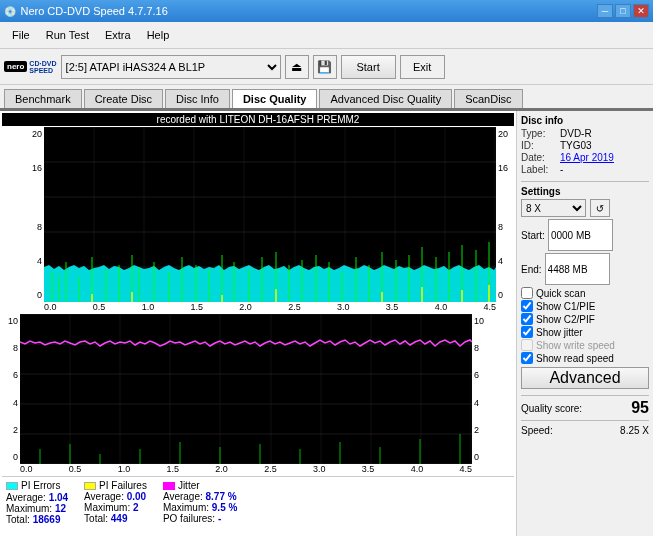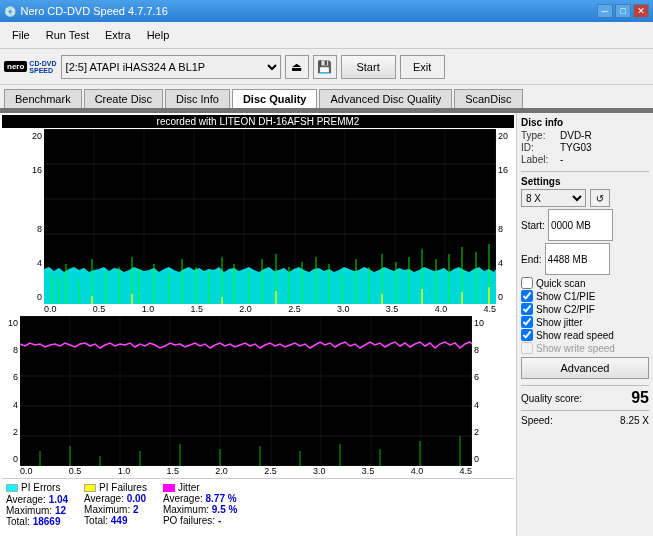--- a/index.html
+++ b/index.html
@@ -19,21 +19,21 @@
     
     
     .toolbar { background: #f0f0f0; height: 36px; display: flex; align-items: center; padding: 2px 4px; gap: 4px; border-bottom: 1px solid #ccc; }
     .drive-select { height: 24px; width: 220px; font-size: 11px; border: 1px solid #999; }
     .toolbar-btn { height: 24px; padding: 0 8px; font-size: 11px; border: 1px solid #999; background: #f0f0f0; cursor: pointer; display: flex; align-items: center; justify-content: center; }
     .toolbar-btn.start { background: linear-gradient(to bottom, #f8f8f8, #e0e0e0); min-width: 55px; }
     .toolbar-btn.exit { min-width: 45px; }
     .toolbar-icon { width: 24px; height: 24px; border: 1px solid #999; background: #f0f0f0; display: flex; align-items: center; justify-content: center; cursor: pointer; font-size: 12px; }
     
     
-    .tabs { display: flex; background: #f0f0f0; padding: 4px 4px 0; border-bottom: 5px solid #737373; gap: 2px; }
+    .tabs { display: flex; background: #f0f0f0; padding: 4px 4px 0; border-bottom: 3px solid #737373; gap: 2px; }
     .tab { padding: 3px 10px; border: 1px solid #999; border-bottom: none; background: #ddd; cursor: pointer; font-size: 11px; color: #000; }
     .tab.active { background: #fff; font-weight: bold; }
     
     
     .main { display: flex; background: #8b5cf6; height: calc(536px - 22px - 20px - 36px - 26px); }
     
     
     .chart-area { flex: 1; padding: 2px; background: white; position: relative; }
     .chart-title { font-size: 10px; text-align: center; color: white; background: #000; padding: 1px; }
     
@@ -44,21 +44,21 @@
     .info-row { display: flex; gap: 4px; margin-bottom: 1px; }
     .info-label { color: #333; min-width: 35px; }
     .info-value { color: #000; }
     .info-value.link { color: #0000ff; text-decoration: underline; cursor: pointer; }
     .settings-title { font-weight: bold; font-size: 10px; margin: 4px 0 2px; }
     .settings-row { display: flex; align-items: center; gap: 4px; margin-bottom: 2px; }
     .speed-select { width: 65px; height: 18px; font-size: 10px; border: 1px solid #999; }
     .mb-input { width: 65px; height: 32px; font-size: 10px; border: 1px solid #999; padding: 0 2px; background: white; }
     .checkbox-row { display: flex; align-items: center; gap: 3px; margin-bottom: 1px; font-size: 10px; }
     .checkbox-row input { width: 12px; height: 12px; }
-    .advanced-btn { width: 100%; height: 22px; font-size: 11px; border: 1px solid #999; background: linear-gradient(to bottom, #f8f8f8, #e0e0e0); cursor: pointer; margin-top: 2px; }
+    .advanced-btn { width: 100%; height: 22px; font-size: 16px; border: 1px solid #999; background: linear-gradient(to bottom, #f8f8f8, #e0e0e0); cursor: pointer; margin-top: 2px; }
     .progress-section { margin-top: 4px; font-size: 10px; }
     .prog-row { display: flex; justify-content: space-between; margin-bottom: 1px; }
   </style>
 </head>
 <body>
 
 <div class="titlebar">
   <div class="titlebar-left">
     <span style="font-size:10px;">💿</span>
     <span class="titlebar-title">Nero CD-DVD Speed 4.7.7.16</span>
@@ -354,20 +354,24 @@
       <div class="panel-title">Disc info</div>
       <div class="info-row">
         <span class="info-label">Type:</span>
         <span class="info-value">DVD-R</span>
       </div>
       <div class="info-row">
         <span class="info-label">ID:</span>
         <span class="info-value">TYG03</span>
       </div>
       <div class="info-row">
+        <span class="info-label">Date:</span>
+        <span class="info-value link">16 Apr 2019</span>
+      </div>
+      <div class="info-row">
         <span class="info-label">Label:</span>
         <span class="info-value">-</span>
       </div>
     </div>
 
     <hr style="border:none;border-top:1px solid #bbb;margin:3px 0;">
 
     <div class="panel-section">
       <div class="settings-title">Settings</div>
       <div class="settings-row">
@@ -396,26 +400,26 @@
       </div>
       <div class="checkbox-row">
         <input type="checkbox" checked="" style="">
         <label>Show C2/PIF</label>
       </div>
       <div class="checkbox-row">
         <input type="checkbox" checked="" style="">
         <label>Show jitter</label>
       </div>
       <div class="checkbox-row">
+        <input type="checkbox" disabled="" style="">
+        <label style="color:#999;">Show write speed</label>
+      </div>
+      <div class="checkbox-row">
         <input type="checkbox" checked="" style="">
         <label>Show read speed</label>
-      </div>
-      <div class="checkbox-row">
-        <input type="checkbox" disabled="" style="">
-        <label style="color:#999;">Show write speed</label>
       </div>
       
       <button class="advanced-btn">Advanced</button>
     </div>
 
     <hr style="border:none;border-top:1px solid #bbb;margin:3px 0;">
 
     <div style="display:flex;justify-content:space-between;align-items:center;font-size:10px;">
       <span>Quality score:</span>
       <span style="font-size:16px;font-weight:bold;">95</span>

